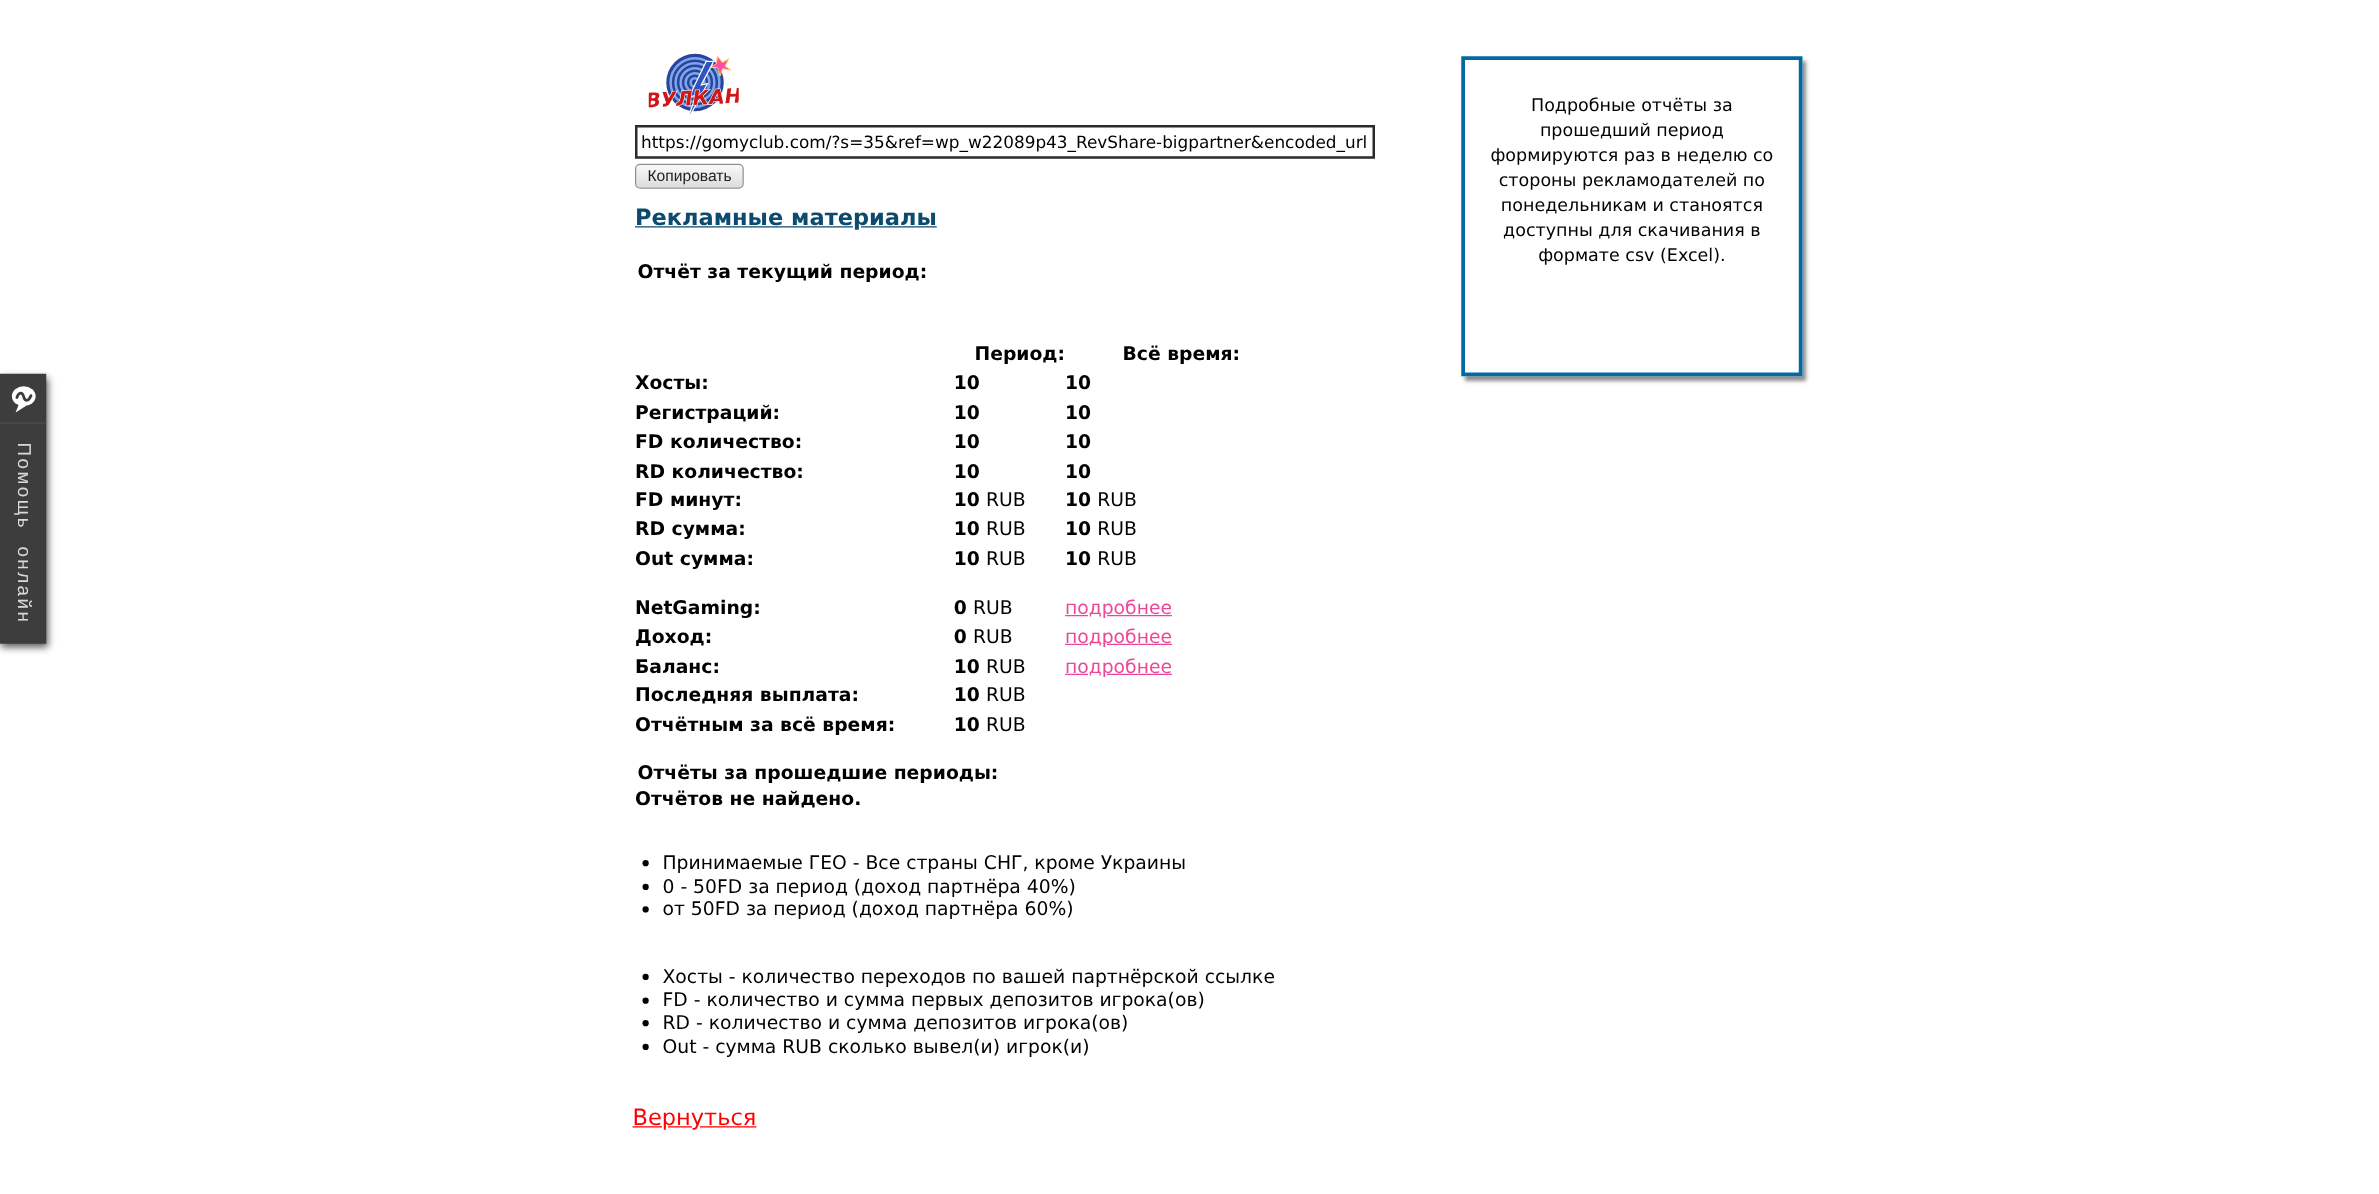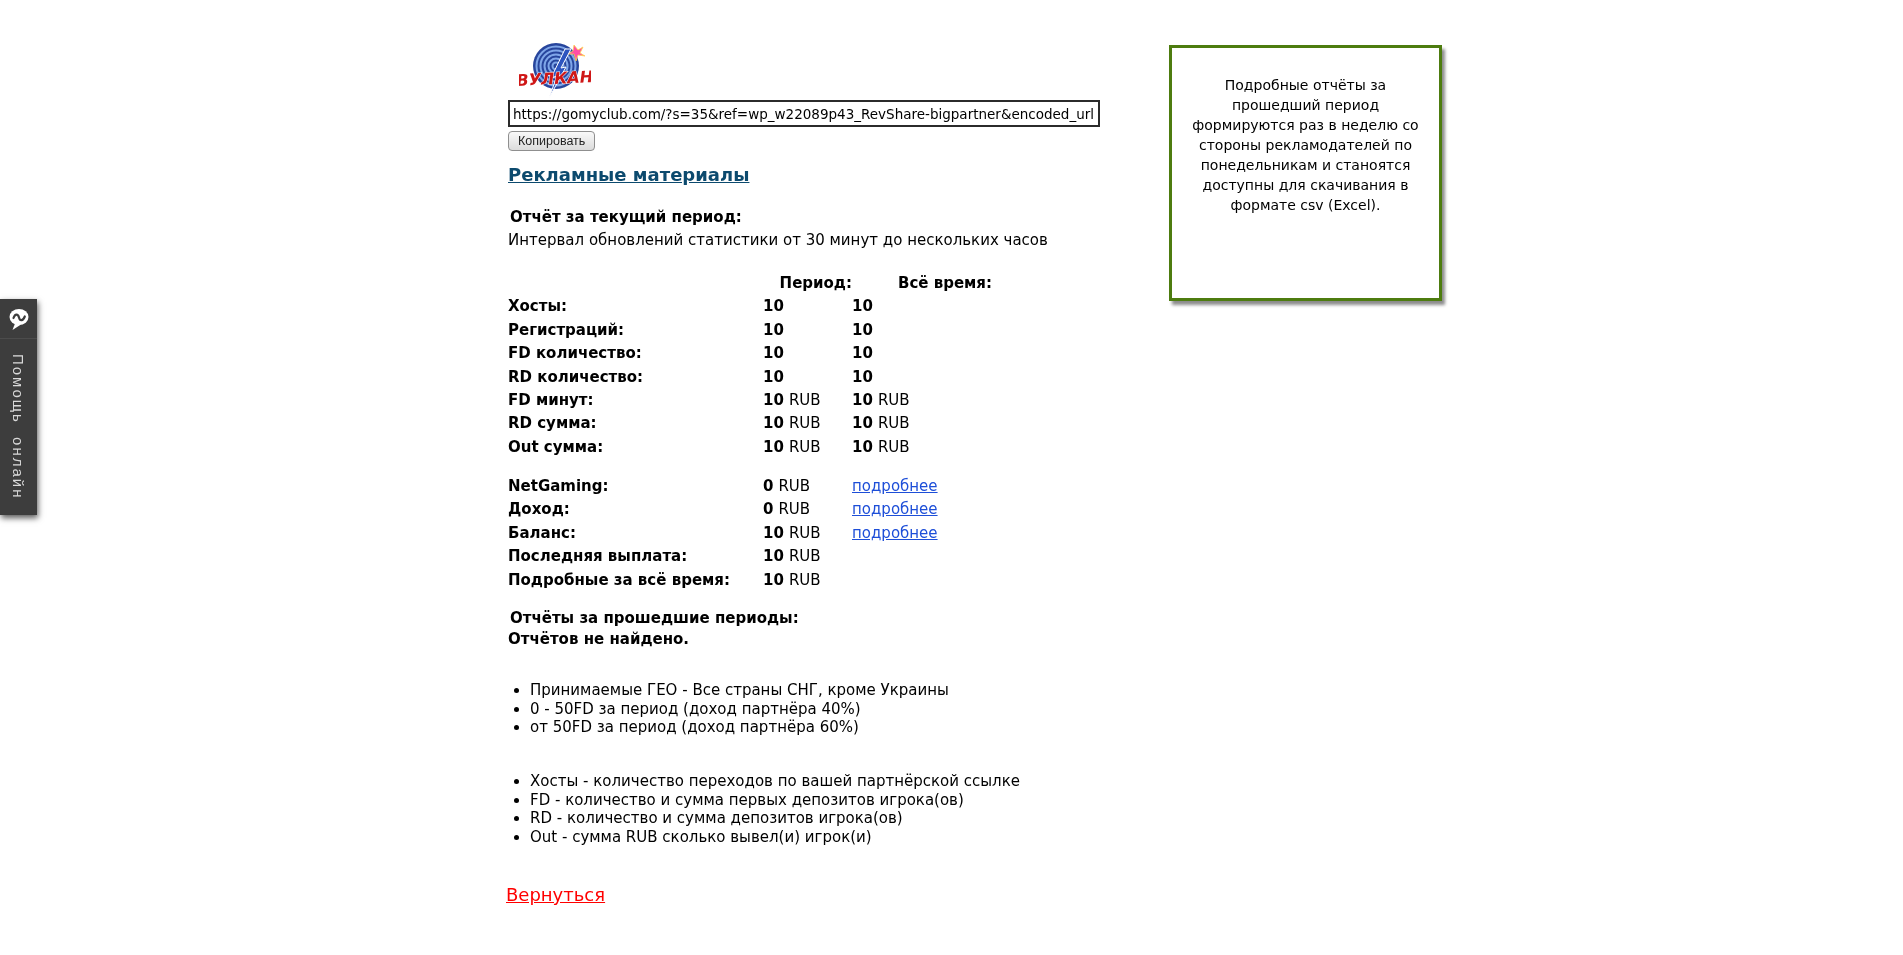--- a/index.html
+++ b/index.html
@@ -41,30 +41,30 @@
   .past-empty{position:absolute;left:508px;top:630px;font-size:15px;font-weight:bold;}
 
   
   .grid{position:absolute;display:grid;grid-template-columns:255px 89px 140px;
         grid-auto-rows:23.4px;font-size:15px;align-items:start;}
   .stats{left:508px;top:274px;}
   .balance{left:508px;top:477px;}
   .cell-h{font-weight:bold;text-align:right;}
   .cell-lbl{font-weight:bold;}
   .unit{margin-left:5px;font-weight:normal;}
-  .details-link{color:#1d4ed8;text-decoration:underline;cursor:pointer;}
+  .details-link{color:#ec4899;text-decoration:underline;cursor:pointer;}
 
   
   .blist{position:absolute;left:508px;margin:0;padding-left:22px;font-size:15px;line-height:18.6px;}
   .terms{top:681px;}
   .glossary{top:772px;}
 
   
   .info-box{position:absolute;left:1169px;top:45px;width:273px;height:256px;box-sizing:border-box;
-            border:3px solid #4d7c0f;background:#fff;box-shadow:3px 4px 3px rgba(0,0,0,.45);
+            border:3px solid #0369a1;background:#fff;box-shadow:3px 4px 3px rgba(0,0,0,.45);
             padding:27px 16px 0;text-align:center;font-size:14px;line-height:20px;}
   .info-box p{margin:0;}
   .info-box p + p{margin-top:36px;}
 </style>
 </head>
 <body>
 
 <div class="viewport">
 
   <aside class="help-tab">
@@ -93,21 +93,20 @@
       <text x="36" y="43" text-anchor="middle" font-family="DejaVu Sans" font-size="16" font-weight="bold" font-style="italic" fill="#cf1717" stroke="#ffffff" stroke-width="0.9" paint-order="stroke" transform="rotate(-3 36 43)">ВУЛКАН</text>
     </svg>
   </div>
 
   <input class="ref-url" type="text" value="https://gomyclub.com/?s=35&amp;ref=wp_w22089p43_RevShare-bigpartner&amp;encoded_url=cmVnaXN" style="">
   <button class="copy-btn">Копировать</button>
 
   <a class="promo-link">Рекламные материалы</a>
 
   <div class="report-title">Отчёт за текущий период:</div>
-  <div class="report-subtitle">Интервал обновлений статистики от 30 минут до нескольких часов</div>
 
   <div class="grid stats">
     <span></span>
     <span class="cell-h">Период:</span>
     <span class="cell-h">Всё время:</span>
 
     <span class="cell-lbl">Хосты:</span>
     <span class="cell-val"><b>10</b><span class="unit"></span></span>
     <span class="cell-val"><b>10</b><span class="unit"></span></span>
 
@@ -146,21 +145,21 @@
     <a class="details-link">подробнее</a>
 
     <span class="cell-lbl">Баланс:</span>
     <span class="cell-val"><b>10</b><span class="unit">RUB</span></span>
     <a class="details-link">подробнее</a>
 
     <span class="cell-lbl">Последняя выплата:</span>
     <span class="cell-val"><b>10</b><span class="unit">RUB</span></span>
     <span></span>
 
-    <span class="cell-lbl">Подробные за всё время:</span>
+    <span class="cell-lbl">Отчётным за всё время:</span>
     <span class="cell-val"><b>10</b><span class="unit">RUB</span></span>
     <span></span>
   </div>
 
   <div class="past-title">Отчёты за прошедшие периоды:</div>
   <div class="past-empty">Отчётов не найдено.</div>
 
   <ul class="blist terms">
     <li>Принимаемые ГЕО - Все страны СНГ, кроме Украины</li>
     <li>0 - 50FD за период (доход партнёра 40%)</li>

